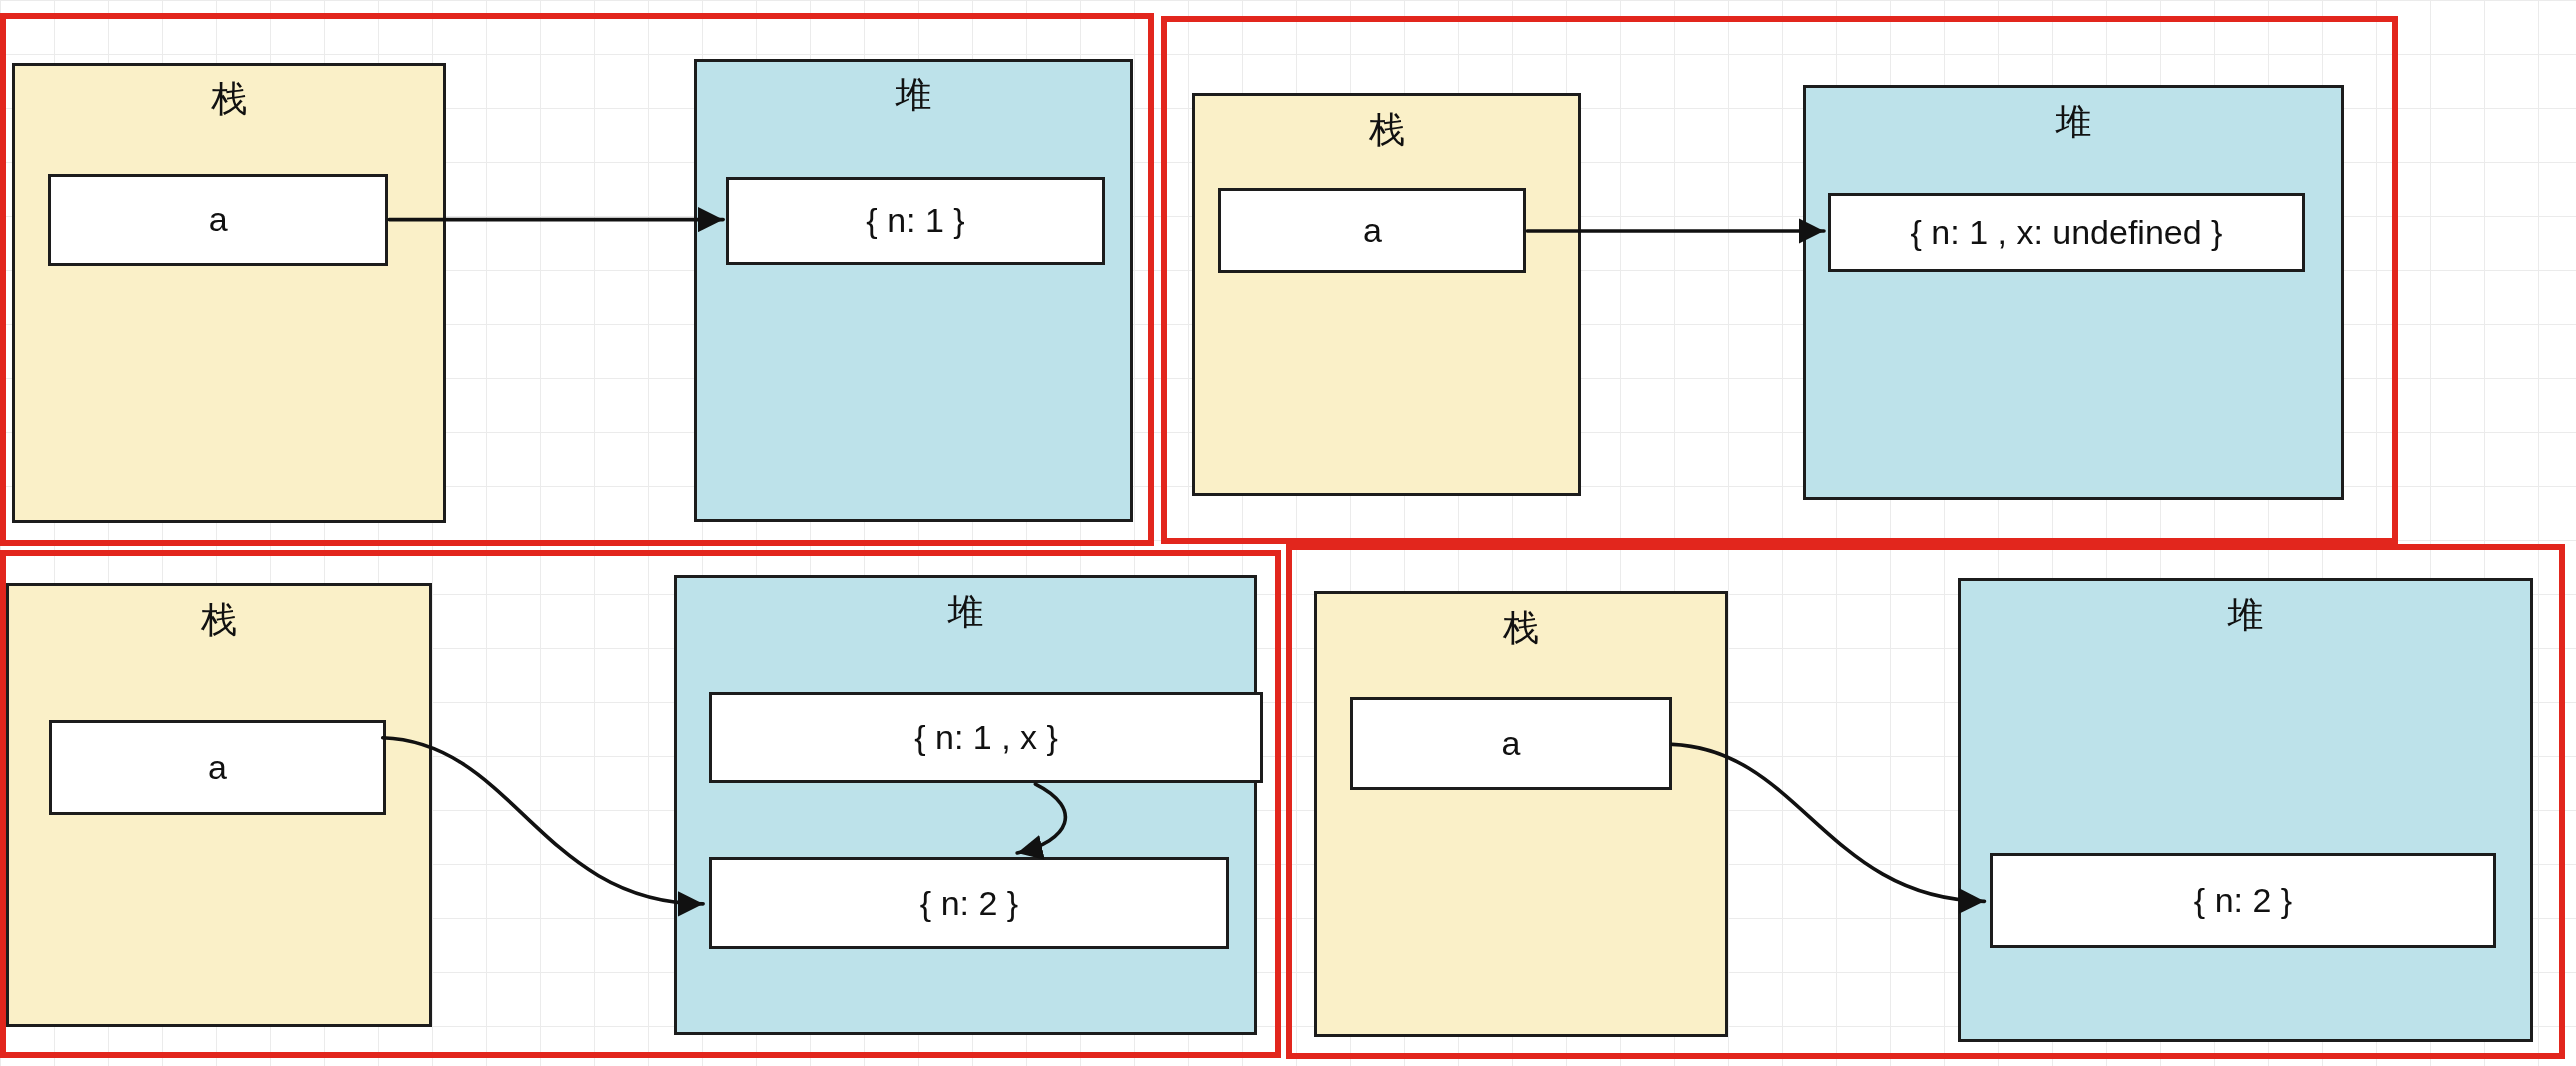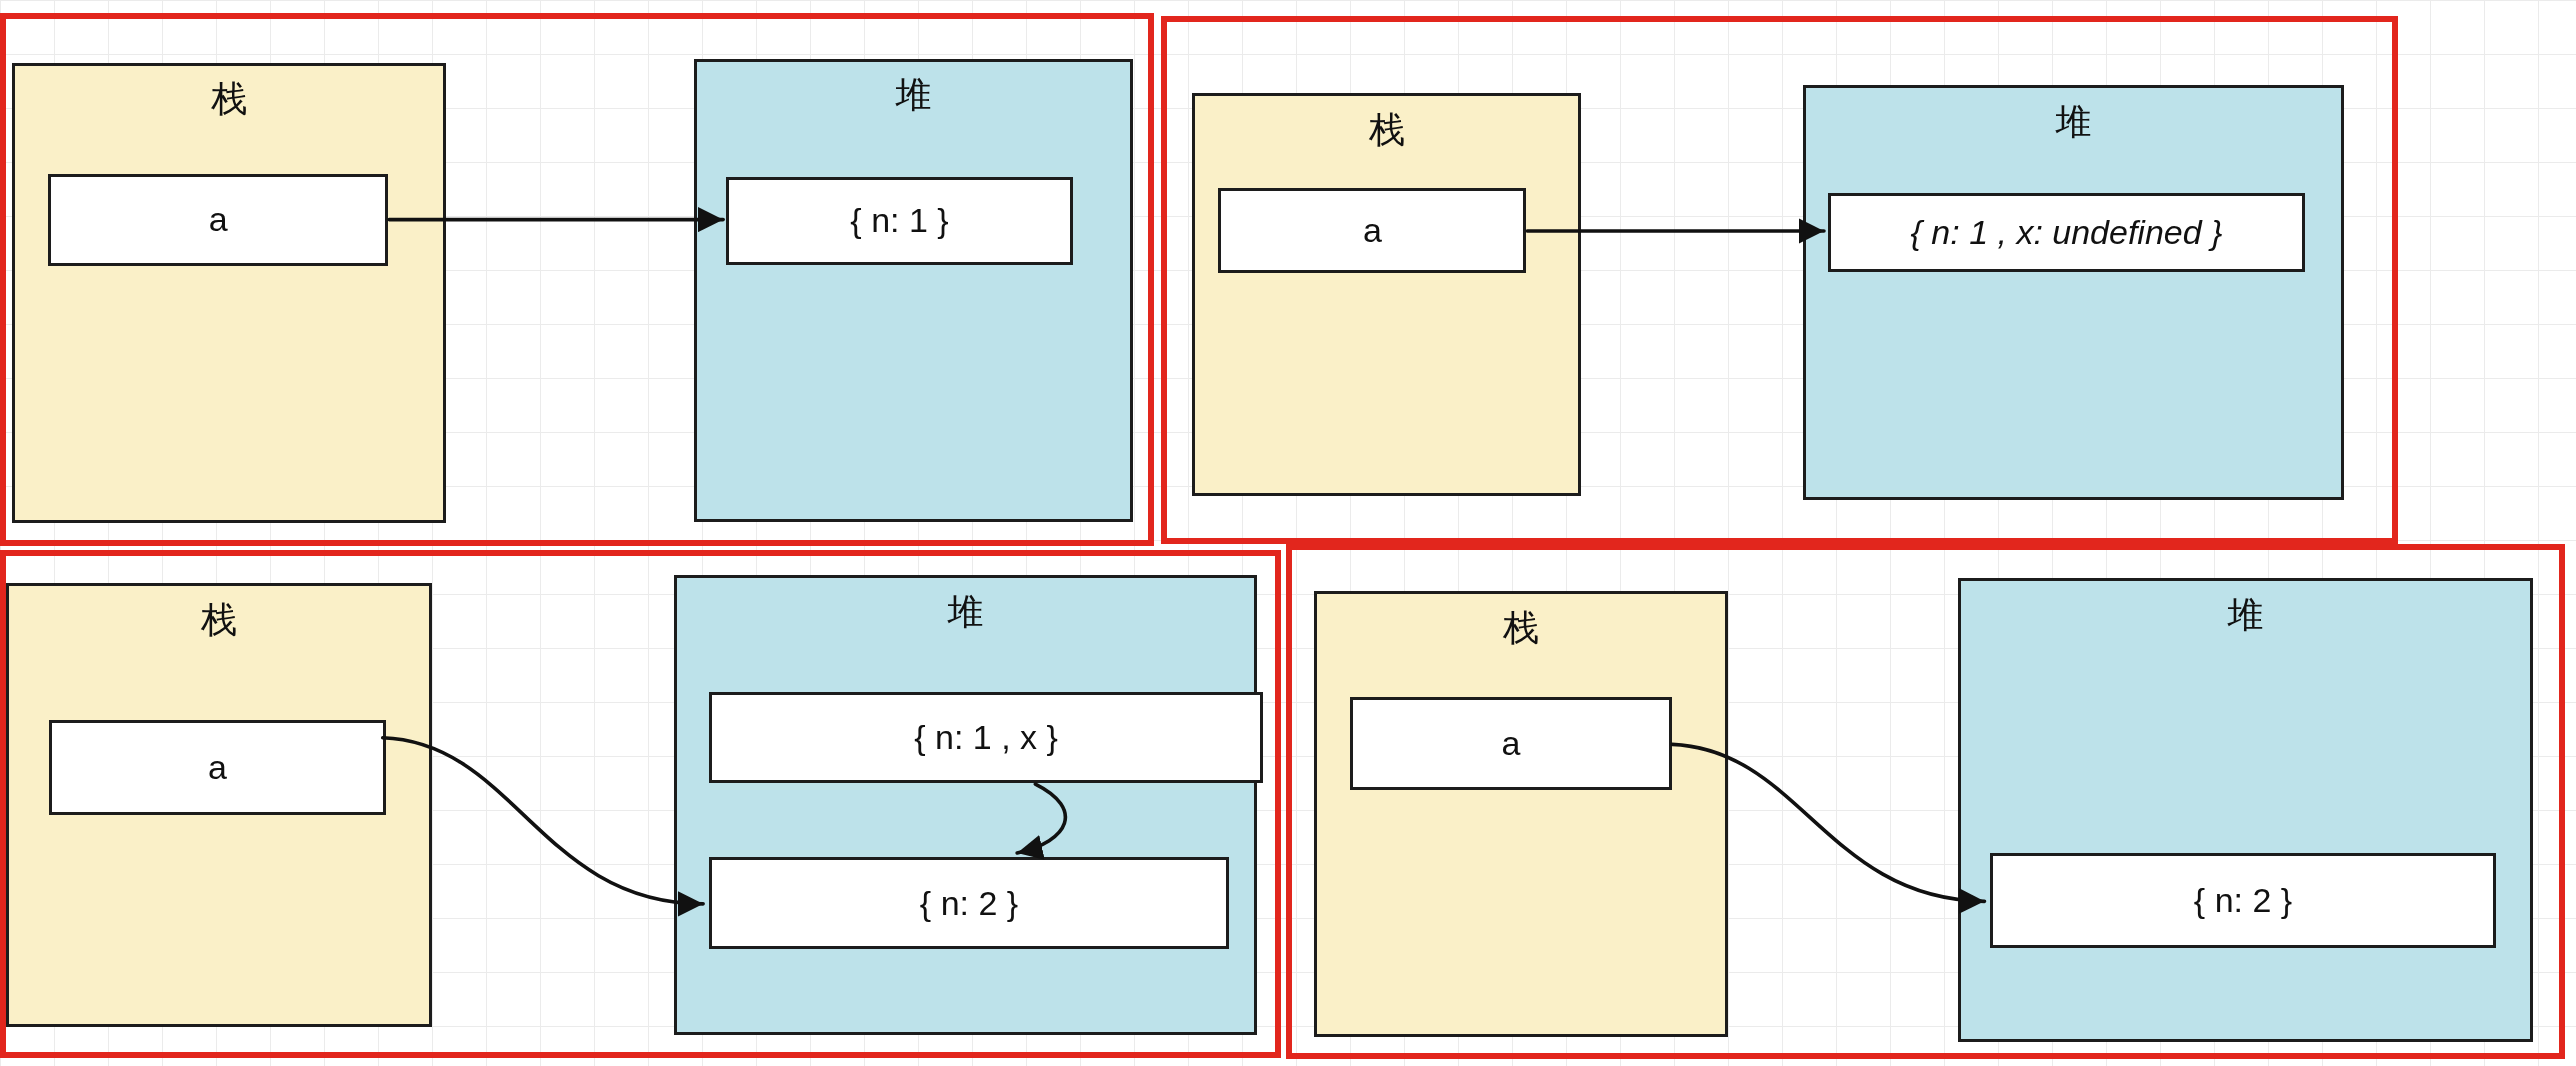--- a/index.html
+++ b/index.html
@@ -49,27 +49,27 @@
     align-items:center;
     justify-content:center;
     font-size:34px;
     white-space:nowrap;
   }
 
   
   #p1-stack{ left:6.3px;   top:44px; width:434px; height:460px; }
   #p1-var  { left:33px;  top:108px; width:340px; height:92px; }
   #p1-heap { left:688px; top:40px; width:439px; height:463px; }
-  #p1-obj0 { left:29px;  top:115px; width:347px; height:88px; }
+  #p1-obj0 { left:29px;  top:115px; width:379px; height:88px; }
 
   
   #p2-stack{ left:25.4px;  top:71px; width:389px; height:403px; }
   #p2-var  { left:23px;  top:92px; width:308px; height:85px; }
   #p2-heap { left:636px; top:63px; width:541px; height:415px; }
-  #p2-obj0 { left:22px;  top:105px; width:477px; height:79px;font-style:italic; }
+  #p2-obj0 { left:22px;  top:105px; width:477px; height:79px; }
 
   
   #p3-stack{ left:0px;   top:27px; width:426px; height:444px; }
   #p3-var  { left:40px;  top:134px; width:337px; height:95px; }
   #p3-heap { left:668px; top:19px; width:583px; height:460px; }
   #p3-obj0 { left:32px;  top:114px; width:554px; height:91px; }
   #p3-obj1 { left:32px;  top:279px; width:520px; height:92px; }
 
   
   #p4-stack{ left:22px;  top:41px; width:414px; height:446px; }

